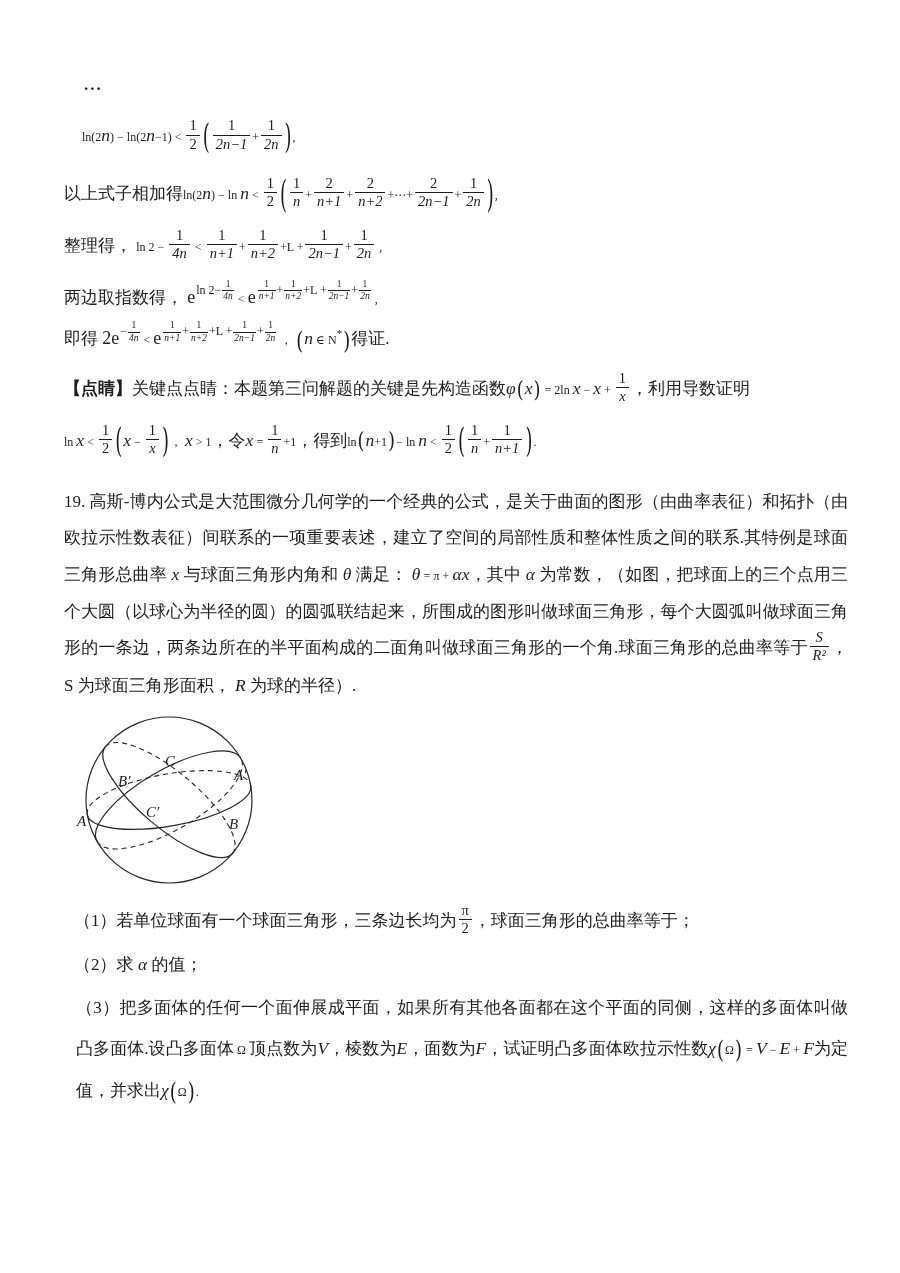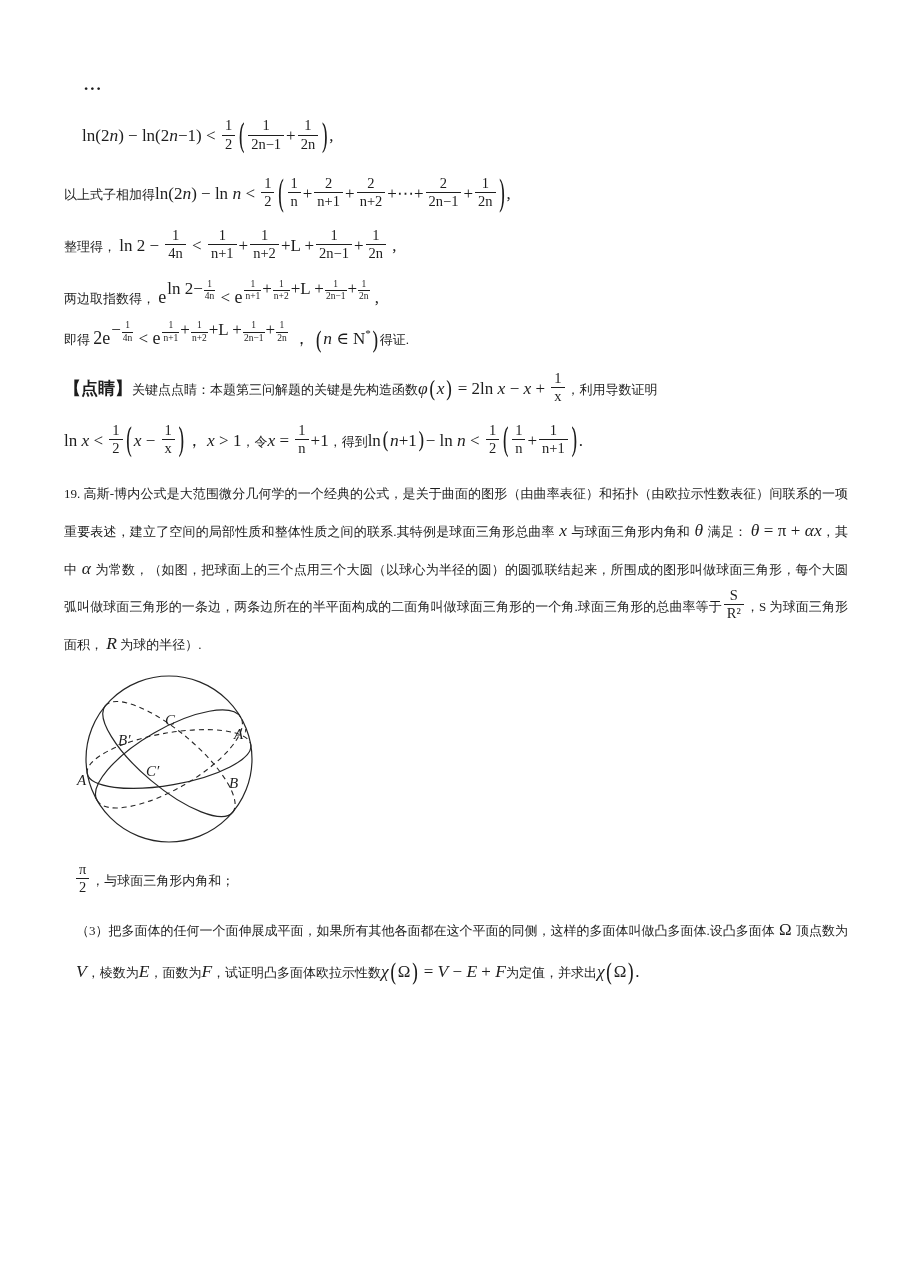--- a/index.html
+++ b/index.html
@@ -3,48 +3,48 @@
 <meta charset="utf-8">
 <style>
   html,body{margin:0;padding:0}
   body{
     width:900px;height:1273px;overflow:hidden;
     background:#ffffff;color:#1d1d1d;
     font-family:"Liberation Serif","DejaVu Serif",serif;
   }
   .content{padding:0 52px 0 64px}
   .mline{font-size:17px;line-height:1.25;margin:0;white-space:normal}
-  .tx{font-size:13px}
+  .tx{font-size:17px}
   .txb{font-size:17px;font-weight:bold}
-  .mr{font-size:17px}
+  .mr{font-size:12px}
   .mi{font-size:17.5px;font-style:italic}
   .frac{display:inline-block;vertical-align:middle;text-align:center;
         font-size:14.5px;line-height:1.2;margin:0 2px;transform:translateY(-2px)}
   .frac .num{display:block;border-bottom:1px solid #1d1d1d;padding:0 3px}
   .frac .den{display:block;padding:0 3px}
-  .frac .it{}
+  .frac .it{font-style:italic}
   .bigp{display:inline-block;vertical-align:middle;font-size:18px;margin:0 1px;
         transform-origin:50% 50%;font-family:"DejaVu Serif",serif}
   .esup{display:inline-block;white-space:nowrap}
   .ebase{font-size:18px}
   .eexp{display:inline-block;vertical-align:9px;font-size:10.5px;line-height:1.1;margin-left:1px}
   .eexp .frac{font-size:9.5px;margin:0 1px;padding:0;transform:translateY(-1px)}
   .eexp .frac .num{padding:0 1px}
   .eexp .frac .den{padding:0 1px}
   .msup{vertical-align:7px;font-size:11px}
   .para{font-size:17px;line-height:36px;text-align:justify;margin:0}
   #ellipsis{margin:74px 0 0 20px;letter-spacing:2px}
   #f1{margin:24px 0 0 18px}
   #f2{margin:22px 0 0 0}
   #f3{margin:16px 0 13px 0}
   #f4{margin:15px 0 0 0}
   #f5{margin:13px 0 0 0}
   #f6{margin:20px 0 16px 0}
   #f7{margin:2px 0 0 0}
-  #p19{margin:15px 0 0 0}
+  #p19{margin:24px 0 0 0}
   #diagram{margin:12px 0 0 0;width:210px;height:176px}
   #q1{margin:12px 0 0 10px}
   #q2{margin:15px 0 0 10px}
   #q3{margin:12px 0 0 12px;line-height:40px}
   .dlabel{font-family:"Liberation Serif","DejaVu Serif",serif;font-style:italic;
           font-size:15px;fill:#1d1d1d}
   svg .solid{fill:none;stroke:#262626;stroke-width:1.2}
   svg .dash{fill:none;stroke:#262626;stroke-width:1.1;stroke-dasharray:5 4}
 </style>
 </head>
@@ -75,16 +75,17 @@
       <path class="dash" d="M 33.1 125.5 A 83 30 -30 0 0 176.9 42.5"></path>
     <text x="13" y="110" class="dlabel">A</text>
         <text x="54" y="70" class="dlabel">B′</text>
         <text x="101" y="50" class="dlabel">C</text>
         <text x="170" y="64" class="dlabel">A′</text>
         <text x="82" y="101" class="dlabel">C′</text>
         <text x="165" y="113" class="dlabel">B</text>
       </svg>
   </div>
 
-  <p class="mline" id="q1"><span class="frac"><span class="num">π</span><span class="den">2</span></span><span class="tx">，与球面三角形内角和；</span></p>
+  <p class="mline" id="q1"><span class="tx">（1）若单位球面有一个球面三角形，三条边长均为</span><span class="frac"><span class="num">π</span><span class="den">2</span></span><span class="tx">，球面三角形的总曲率等于；</span></p>
+  <p class="mline" id="q2"><span class="tx">（2）求</span><span class="mi"> α </span><span class="tx">的值；</span></p>
   <p class="para" id="q3"><span class="tx">（3）把多面体的任何一个面伸展成平面，如果所有其他各面都在这个平面的同侧，这样的多面体叫做凸多面体.设凸多面体</span><span class="mr"> Ω </span><span class="tx">顶点数为</span><span class="mi">V</span><span class="tx">，棱数为</span><span class="mi">E</span><span class="tx">，面数为</span><span class="mi">F</span><span class="tx">，试证明凸多面体欧拉示性数</span><span class="mi">χ</span><span class="bigp" style="transform: scaleY(1.3);">(</span><span class="mr">Ω</span><span class="bigp" style="transform: scaleY(1.3);">)</span><span class="mr"> = </span><span class="mi">V</span><span class="mr"> − </span><span class="mi">E</span><span class="mr"> + </span><span class="mi">F</span><span class="tx">为定值，并求出</span><span class="mi">χ</span><span class="bigp" style="transform: scaleY(1.3);">(</span><span class="mr">Ω</span><span class="bigp" style="transform: scaleY(1.3);">)</span><span class="mr">.</span></p>
 
 </div>
 
 </body></html>

